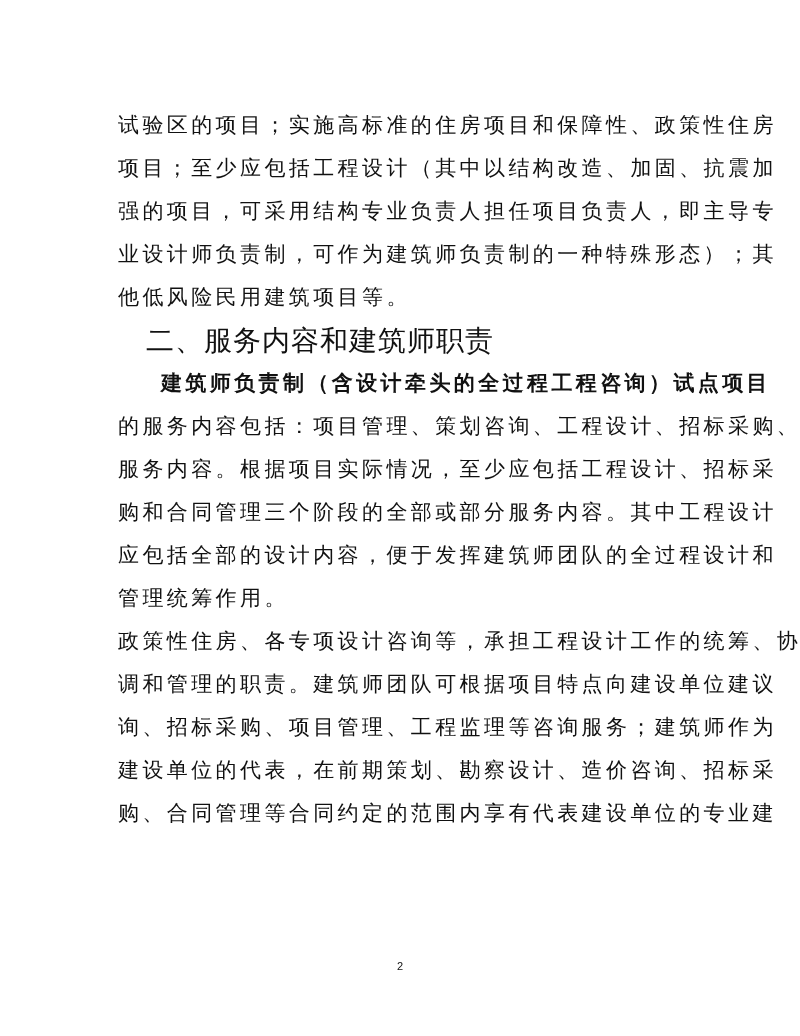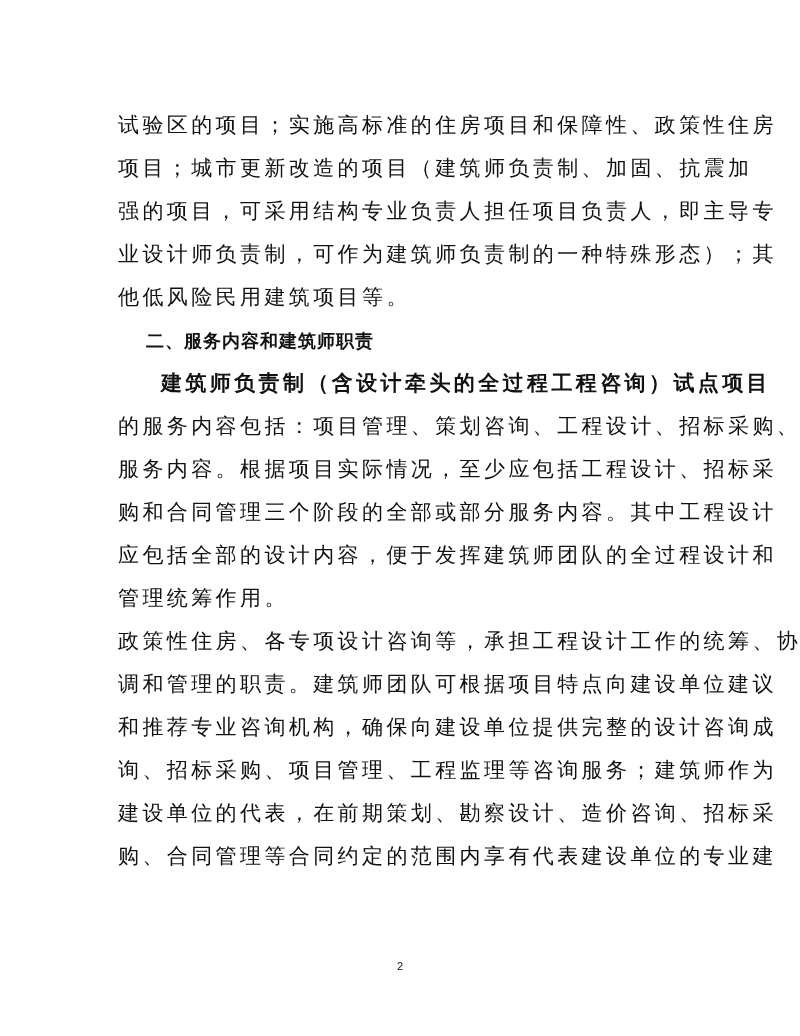--- a/index.html
+++ b/index.html
@@ -2,48 +2,47 @@
 <html><head>
   <meta charset="utf-8">
   <style>
     html, body { margin: 0; padding: 0; background: #ffffff; }
     body { width: 800px; height: 1036px; position: relative; overflow: hidden;
            font-family: "DejaVu Sans", "Liberation Sans", sans-serif; color: #111; }
     .page { position: absolute; left: 118px; top: 104px; width: 568px; }
     .line { height: 43px; line-height: 43px; font-size: 21px; white-space: nowrap;
             letter-spacing: 3.4px; }
     .indent { padding-left: 43px; font-weight: bold; }
-    .heading { font-weight: bold; letter-spacing: 1px; padding-left: 28px; font-size: 18px; }
+    .heading { font-weight: normal; letter-spacing: 1px; padding-left: 28px; font-size: 28px; }
     .page-num { position: absolute; top: 960px; left: 0; width: 800px; text-align: center;
                 font-size: 11px; font-family: "Liberation Sans", sans-serif; }
   </style>
 </head>
 <body>
 
 <div class="page">
   <div>
     <div class="line">试验区的项目；实施高标准的住房项目和保障性、政策性住房</div>
-    <div class="line">项目；城市更新改造的项目（建筑师负责制、加固、抗震加</div>
+    <div class="line">项目；至少应包括工程设计（其中以结构改造、加固、抗震加</div>
     <div class="line">强的项目，可采用结构专业负责人担任项目负责人，即主导专</div>
     <div class="line">业设计师负责制，可作为建筑师负责制的一种特殊形态）；其</div>
     <div class="line">他低风险民用建筑项目等。</div>
   </div>
   <div class="line heading">二、服务内容和建筑师职责</div>
   <div>
     <div class="line indent">建筑师负责制（含设计牵头的全过程工程咨询）试点项目</div>
     <div class="line">的服务内容包括：项目管理、策划咨询、工程设计、招标采购、</div>
     <div class="line">服务内容。根据项目实际情况，至少应包括工程设计、招标采</div>
     <div class="line">购和合同管理三个阶段的全部或部分服务内容。其中工程设计</div>
     <div class="line">应包括全部的设计内容，便于发挥建筑师团队的全过程设计和</div>
     <div class="line">管理统筹作用。</div>
   </div>
   <div>
     <div class="line">政策性住房、各专项设计咨询等，承担工程设计工作的统筹、协</div>
     <div class="line">调和管理的职责。建筑师团队可根据项目特点向建设单位建议</div>
-    <div class="line">和推荐专业咨询机构，确保向建设单位提供完整的设计咨询成</div>
   </div>
   <div>
     <div class="line">询、招标采购、项目管理、工程监理等咨询服务；建筑师作为</div>
     <div class="line">建设单位的代表，在前期策划、勘察设计、造价咨询、招标采</div>
     <div class="line">购、合同管理等合同约定的范围内享有代表建设单位的专业建</div>
   </div>
 </div>
 
 <div class="page-num">2</div>
 

